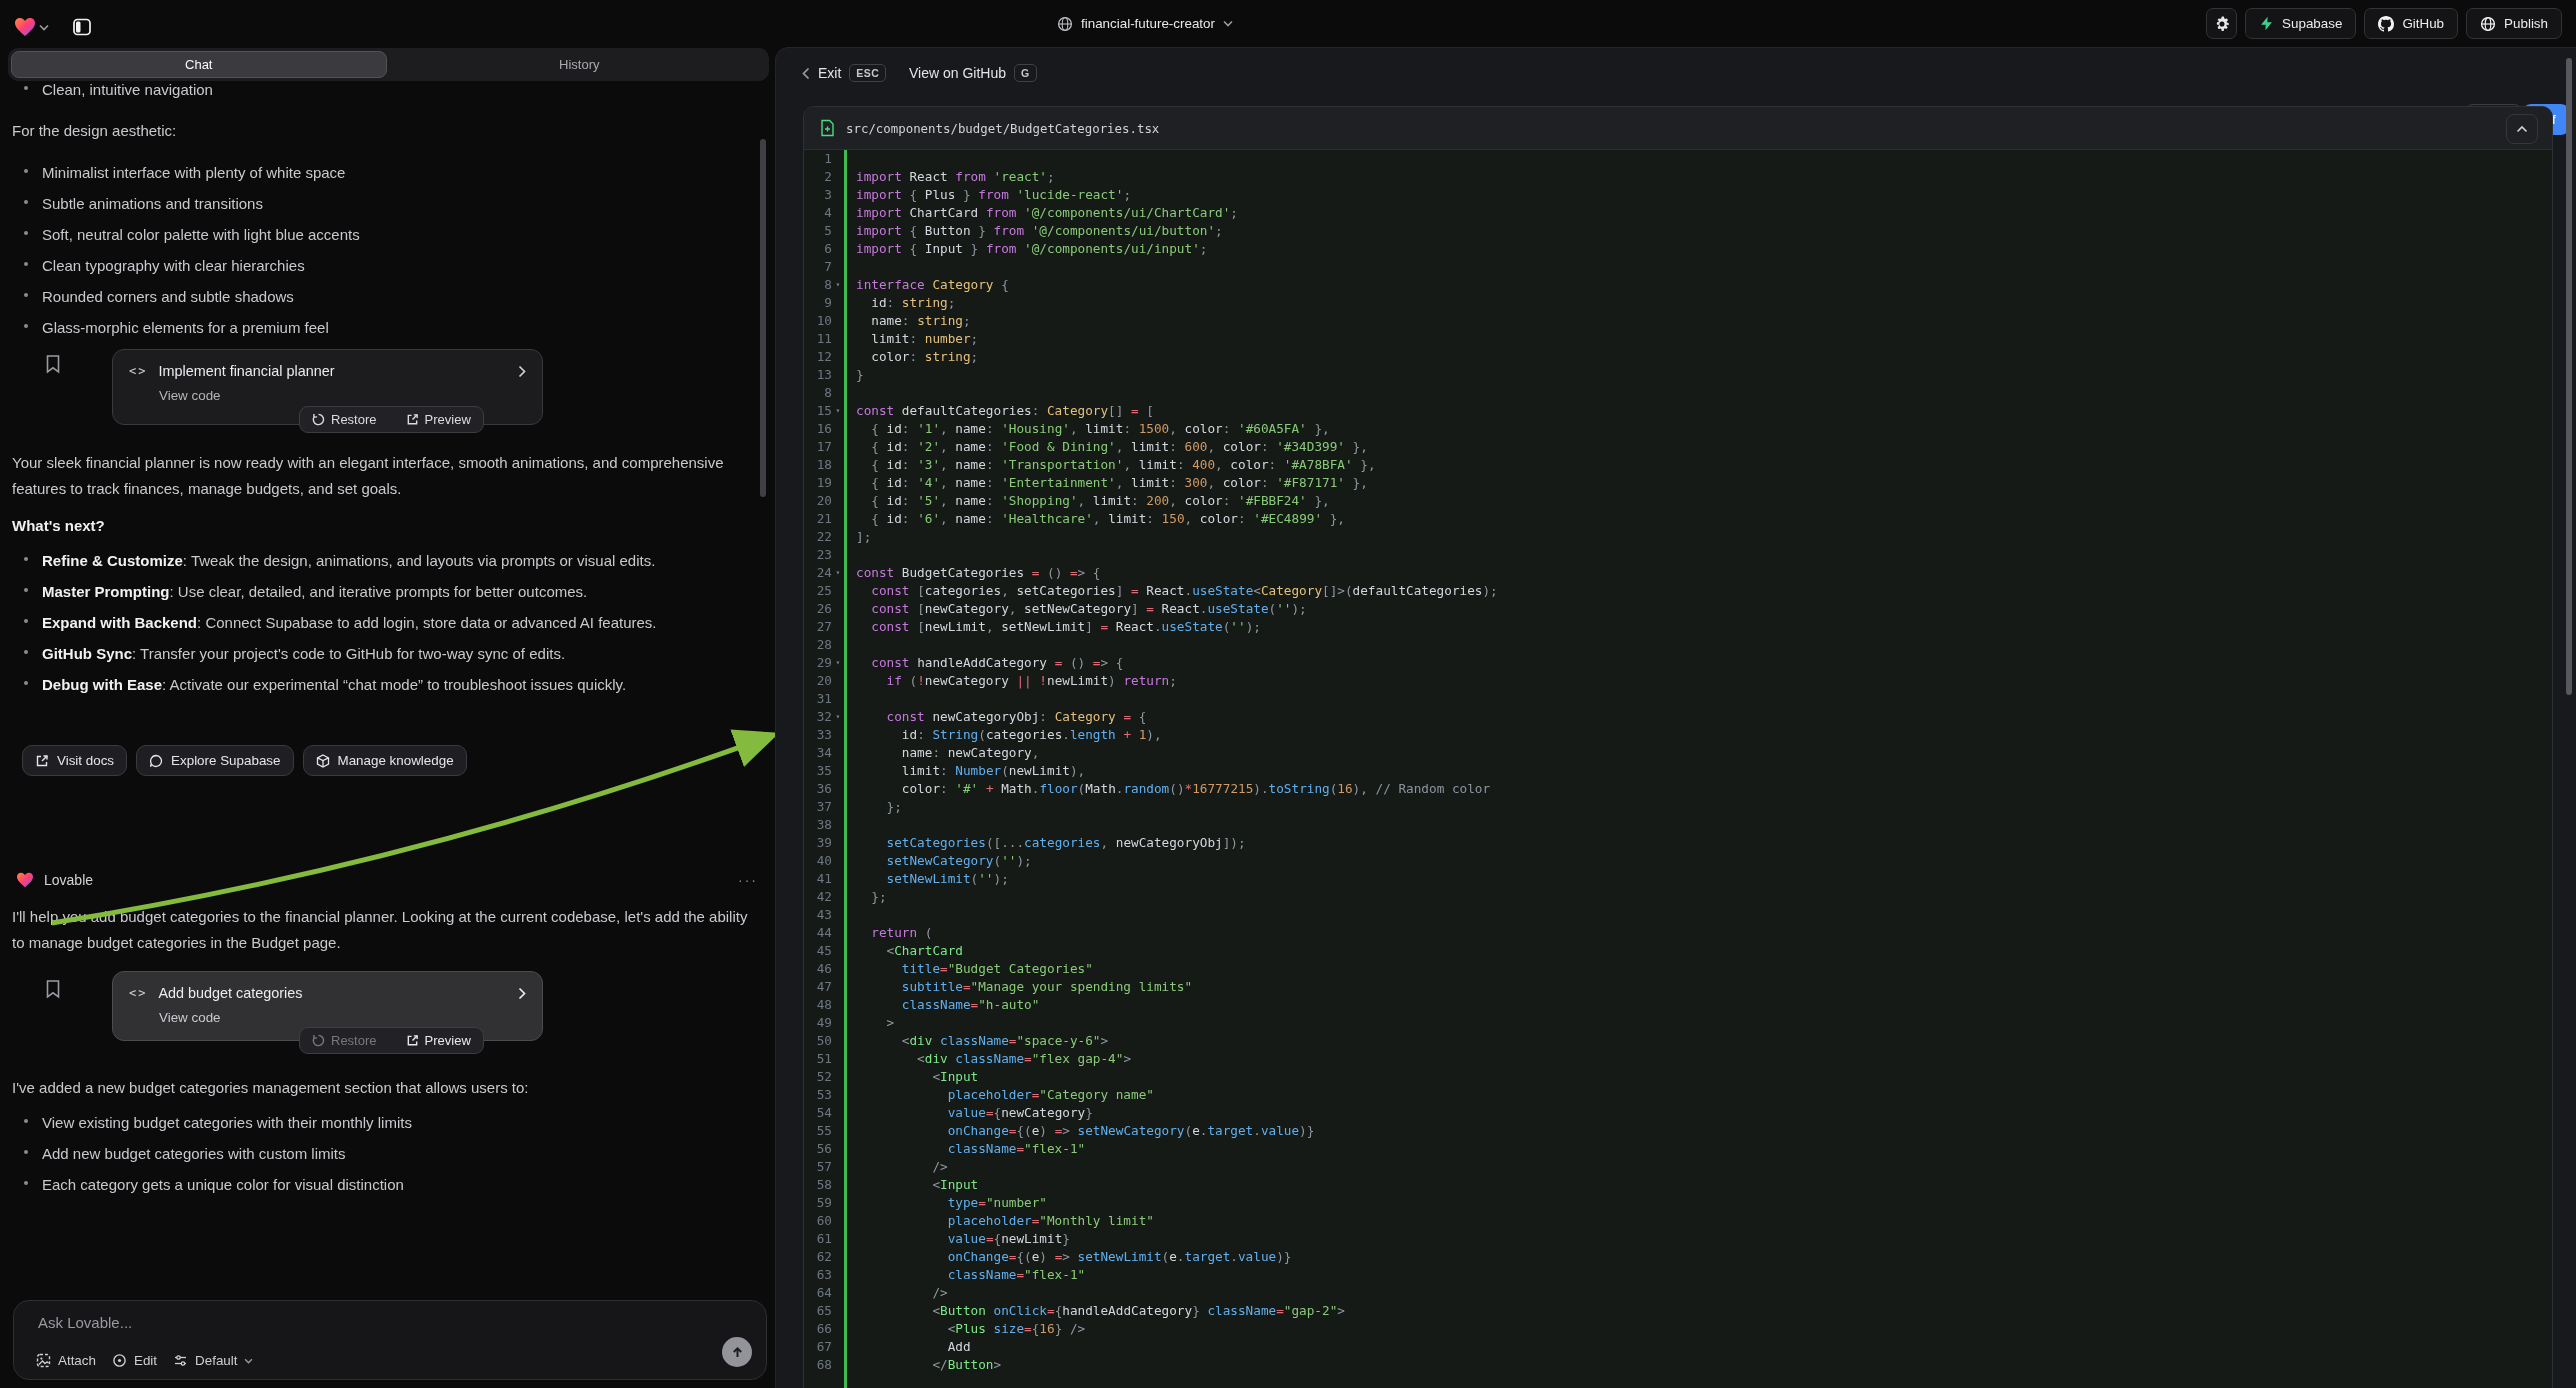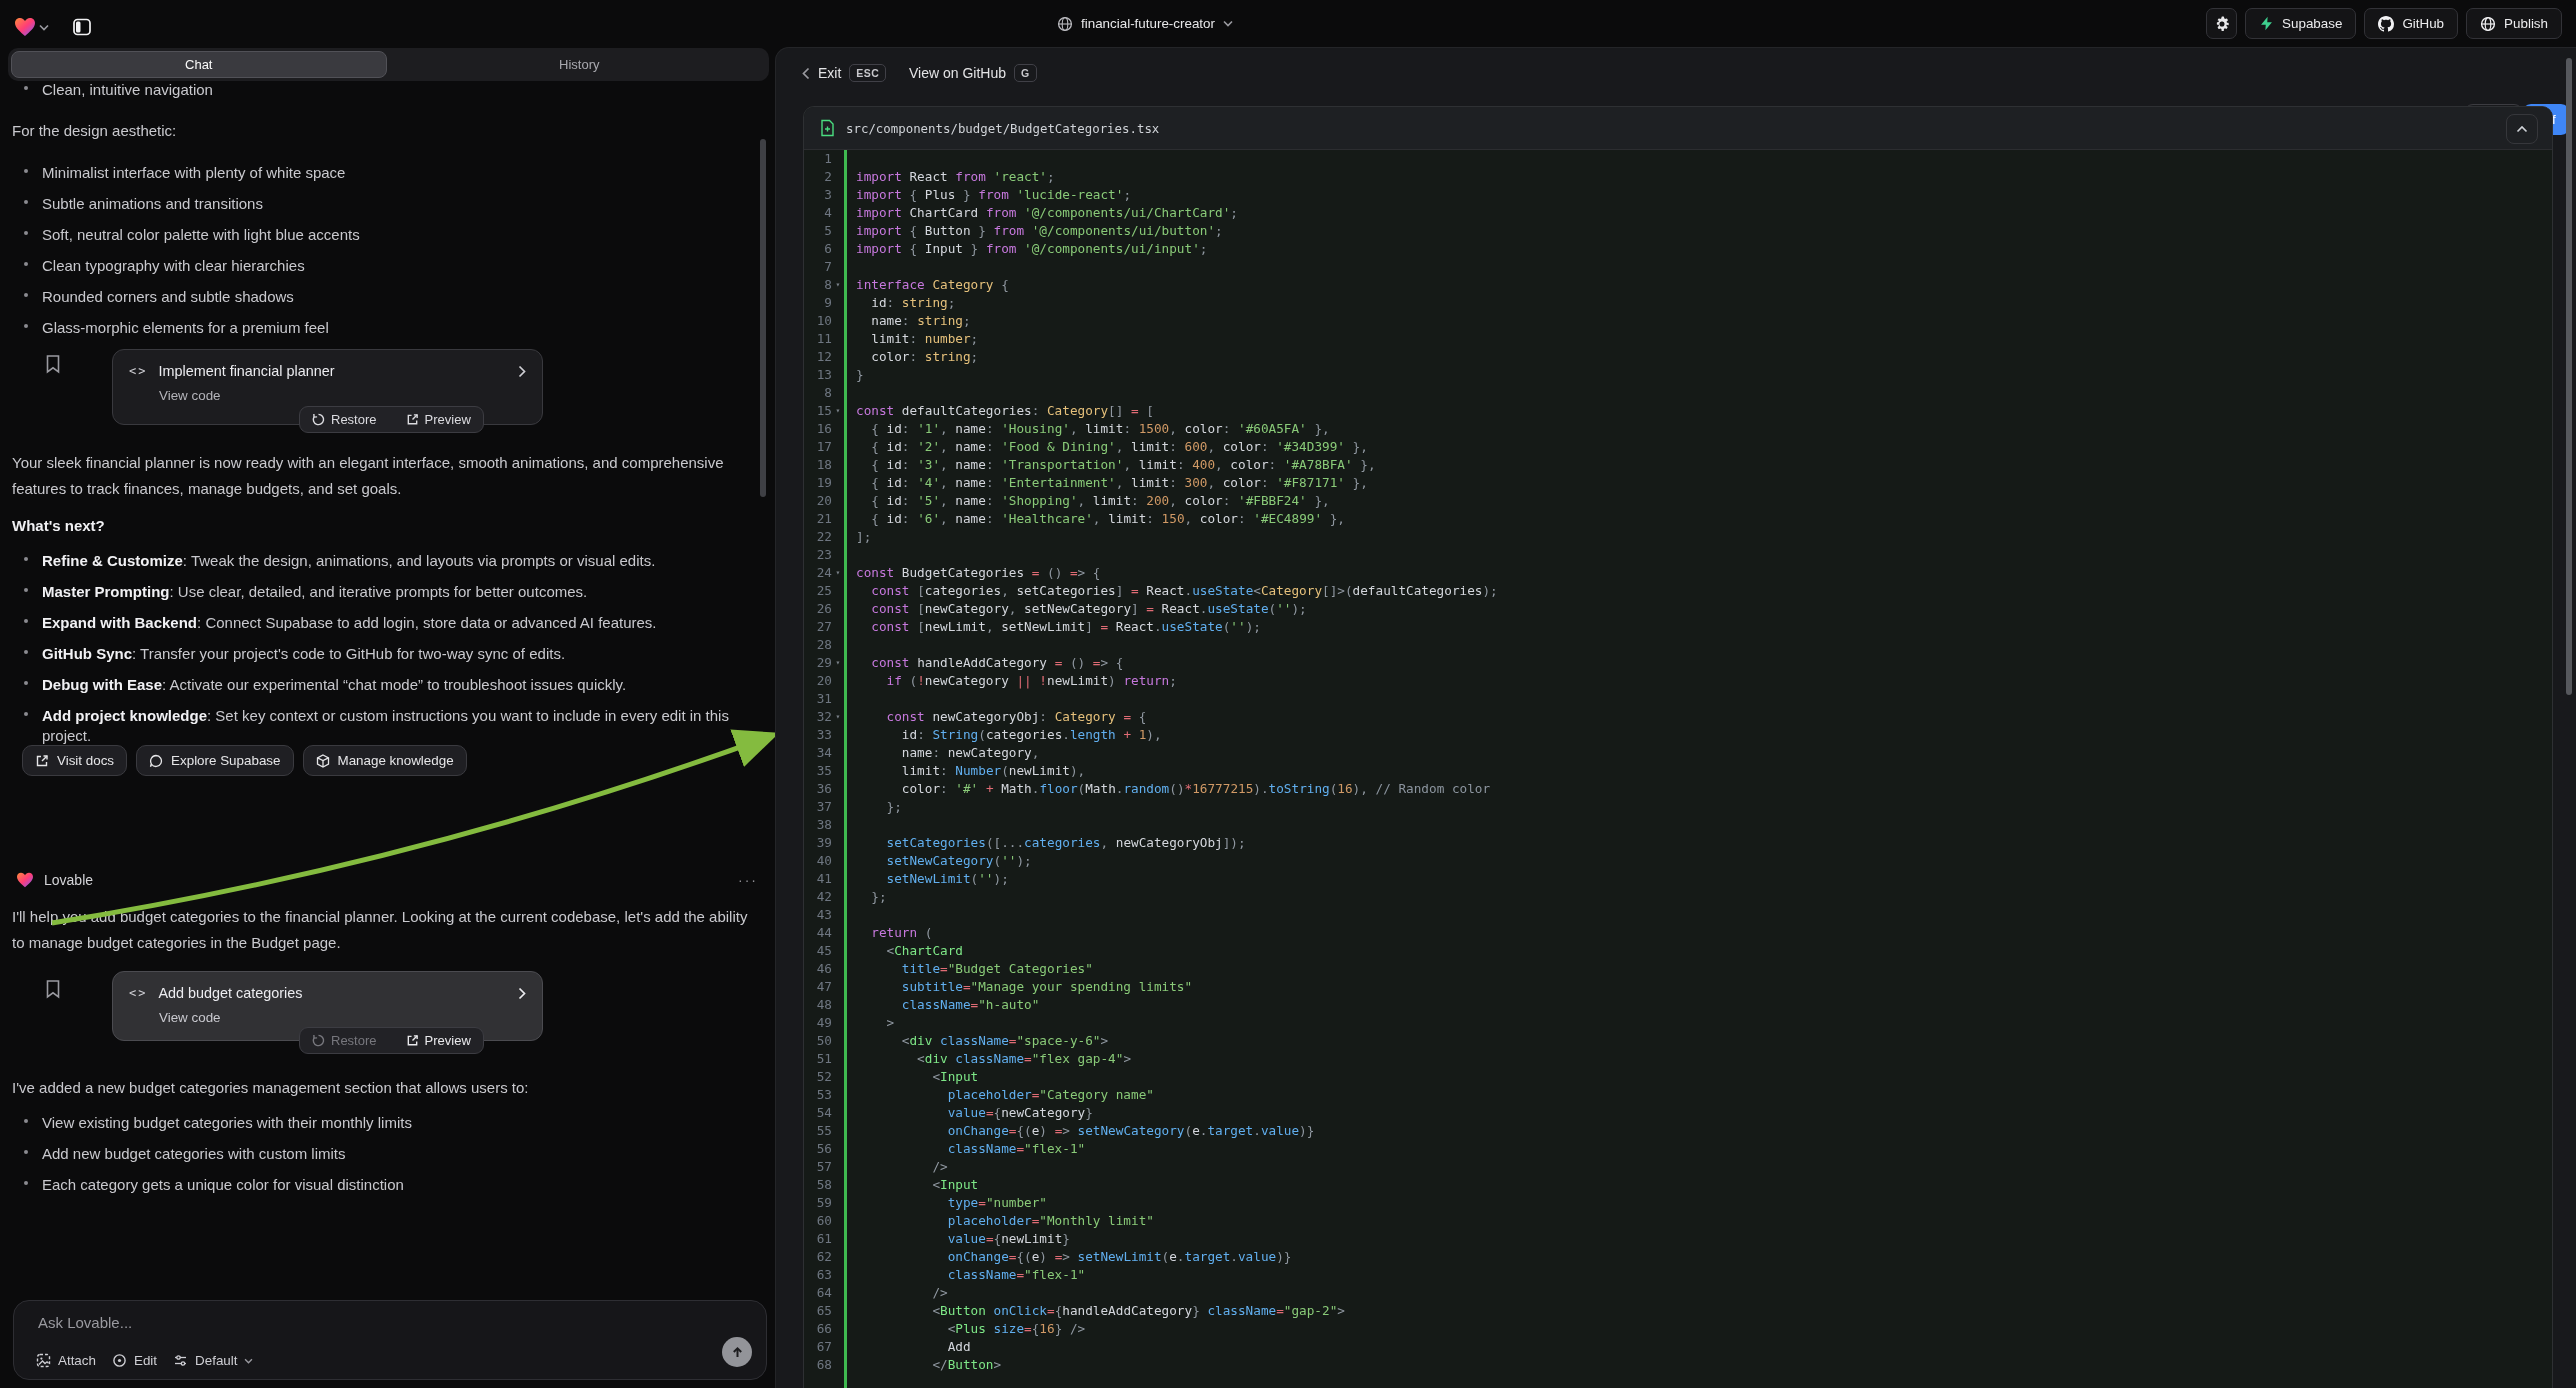--- a/index.html
+++ b/index.html
@@ -266,24 +266,20 @@
           <span class="bl-text" style="max-width:697px;"><b>Expand with Backend</b>: Connect Supabase to add login, store data or advanced AI features.</span>
         </div>
         <div class="bullet-row">
           <span class="dot"></span>
           <span class="bl-text" style="max-width:697px;"><b>GitHub Sync</b>: Transfer your project's code to GitHub for two-way sync of edits.</span>
         </div>
         <div class="bullet-row">
           <span class="dot"></span>
           <span class="bl-text" style="max-width:697px;"><b>Debug with Ease</b>: Activate our experimental “chat mode” to troubleshoot issues quickly.</span>
         </div>
-        <div class="bullet-row">
-          <span class="dot"></span>
-          <span class="bl-text" style="max-width:697px;"><b>Add project knowledge</b>: Set key context or custom instructions you want to include in every edit in this project.</span>
-        </div>
       </div>
 
     <div class="abs" style="left:22px;top:745px;display:flex;gap:9px;">
       <button class="actbtn">
         <span>
             <svg width="14" height="14" viewBox="0 0 14 14">
               <path d="M6 2.5 H2.5 V11.5 H11.5 V8" fill="none" stroke="#e6e6e8" stroke-width="1.4"></path>
               <polyline points="8.5,2 12,2 12,5.5" fill="none" stroke="#e6e6e8" stroke-width="1.4"></polyline>
               <line x1="12" y1="2" x2="7" y2="7" stroke="#e6e6e8" stroke-width="1.4"></line>
             </svg>

